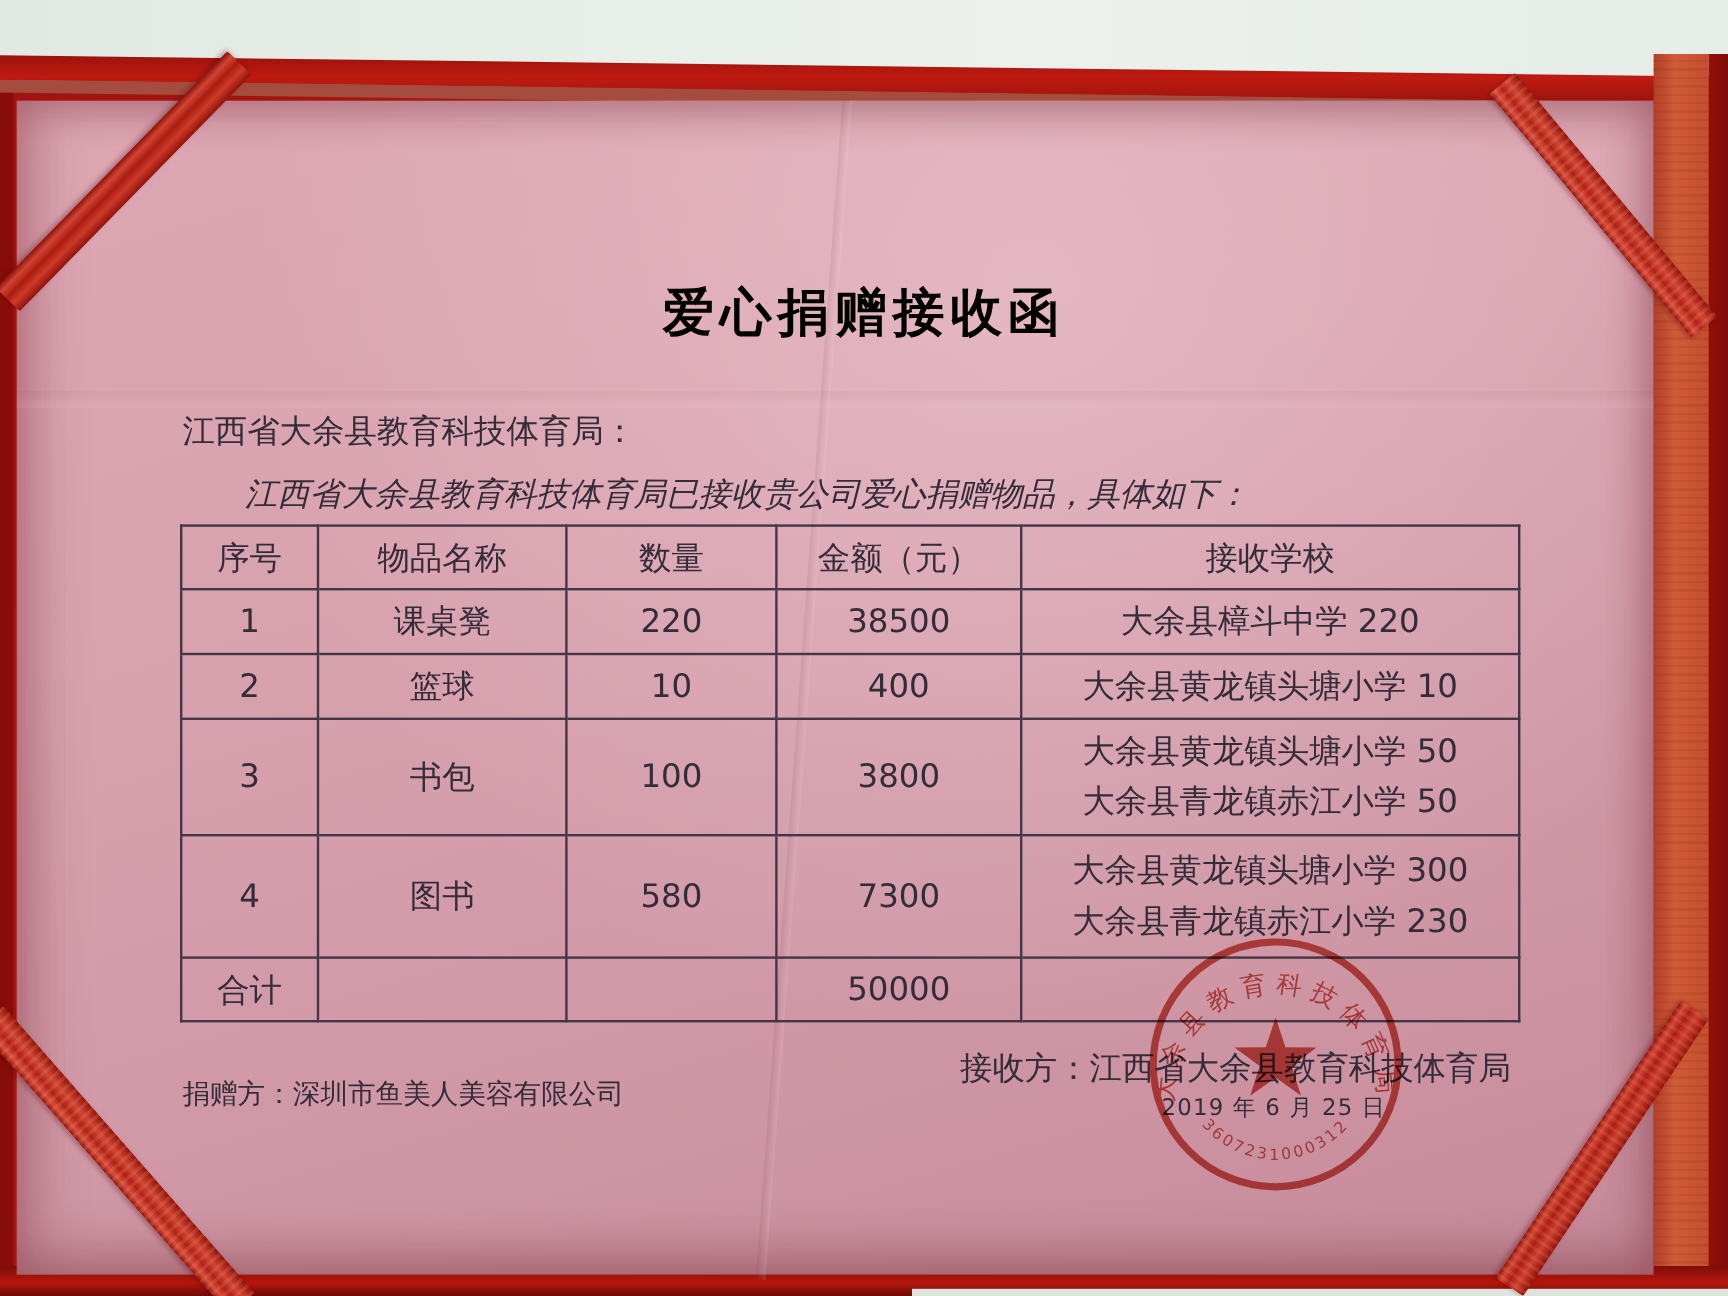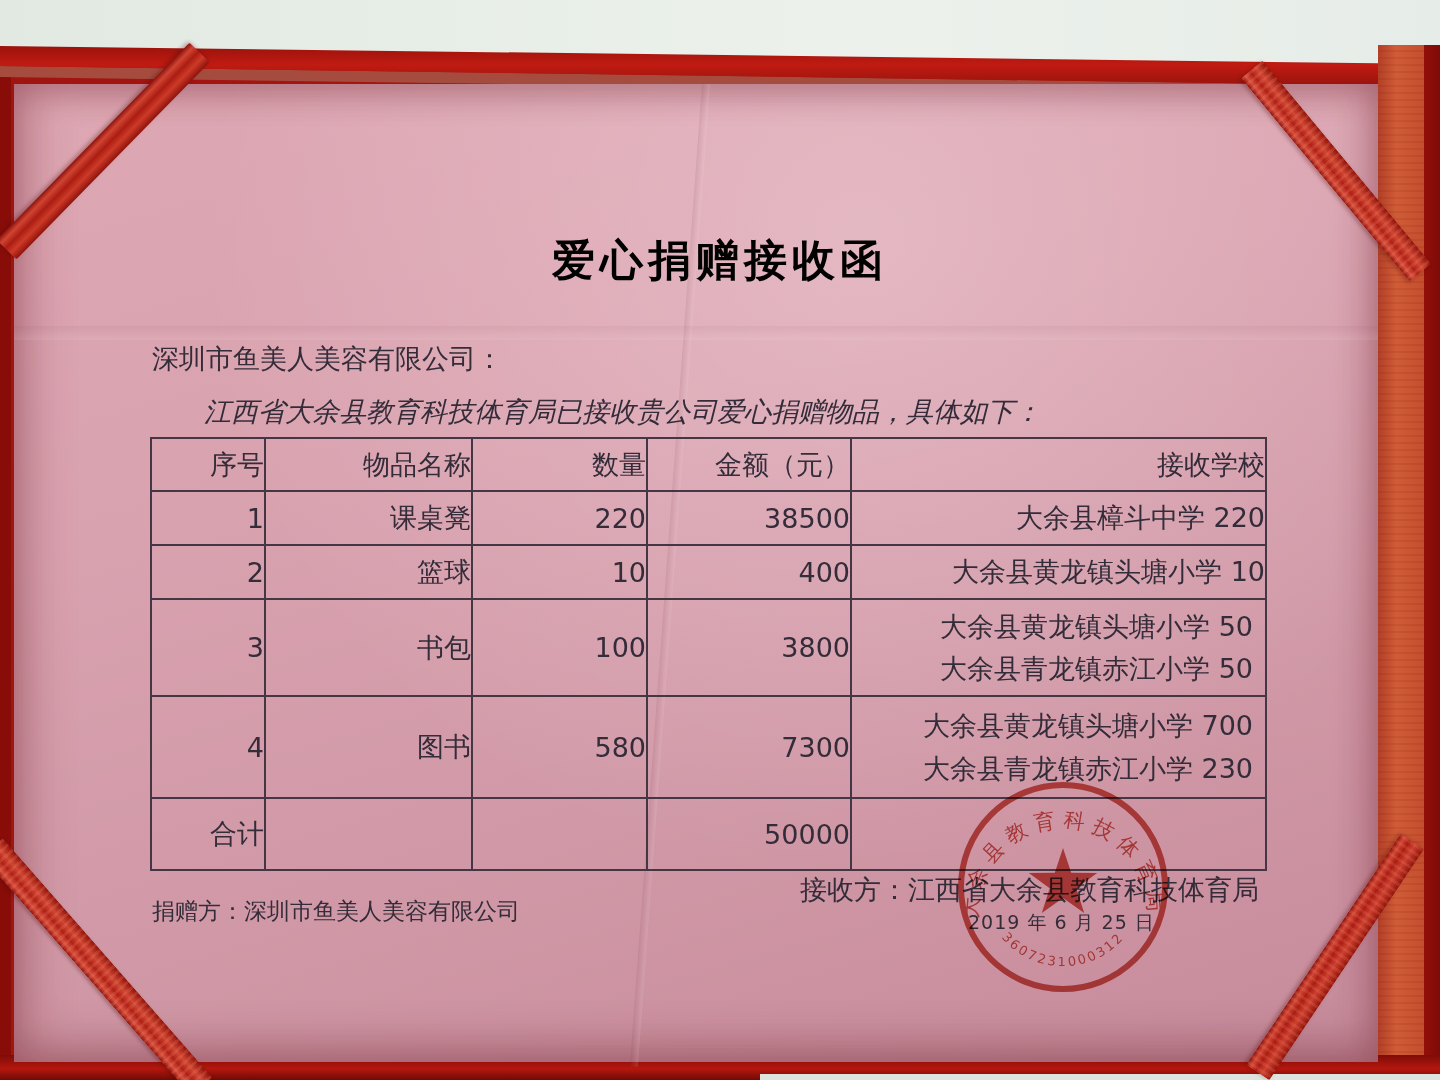--- a/index.html
+++ b/index.html
@@ -70,25 +70,25 @@
     color:#000000;white-space:nowrap;
   }
   .addressee{left:152px;top:341px;font-size:27px;white-space:nowrap;}
   .body-line{left:204px;top:394px;font-size:27px;white-space:nowrap;font-style:italic;}
   table.doc-table{
     position:absolute;left:150px;top:437px;width:1105px;
     border-collapse:collapse;table-layout:fixed;
     font-size:27px;color:#342c39;
   }
   table.doc-table td,table.doc-table th{
-    border:2px solid #453645;text-align:right;vertical-align:middle;
+    border:2px solid #453645;text-align:center;vertical-align:middle;
     font-weight:normal;padding:0;
   }
   tr.hrow{height:53px;} tr.r1{height:54px;} tr.r2{height:54px;}
-  tr.r3{height:97px;} tr.r4{height:102px;} tr.rtotal{height:72px;margin-top:32px;}
+  tr.r3{height:97px;} tr.r4{height:102px;} tr.rtotal{height:53px;margin-top:32px;}
   td.cell-total-label{text-align:left;padding-left:22px;}
   .school-line{line-height:1.3;margin:7px 12px;}
   .footer-left{left:152px;top:896px;font-size:23px;white-space:nowrap;}
   .footer-right{left:800px;top:872px;font-size:27px;white-space:nowrap;}
   .footer-date{left:968px;top:910px;font-size:19px;white-space:nowrap;letter-spacing:1px;}
   
   .ribbon{
     height:28px;border-radius:2px;
     background:linear-gradient(to bottom,#8f130c,#cd3a28 30%,#ab1d12 55%,#d04433 80%,#8c120b);
     box-shadow:0 2px 4px rgba(80,10,10,.35);
@@ -121,21 +121,21 @@
 <div class="abs right-lining"></div>
 <div class="abs right-edge"></div>
 <div class="abs bottom-band"></div>
 <div class="abs bg-bottom-sliver"></div>
 
 <div class="abs paper z1"></div>
 <div class="abs crease-v z2"></div>
 <div class="abs crease-h z2"></div>
 
 <div class="abs doc-title z3">爱心捐赠接收函</div>
-<div class="abs addressee ink z3">深圳市鱼美人美容有限公司：</div>
+<div class="abs addressee ink z3">江西省大余县教育科技体育局：</div>
 <div class="abs body-line ink z3">江西省大余县教育科技体育局已接收贵公司爱心捐赠物品，具体如下：</div>
 
 <table class="doc-table z3">
   <tbody>
       <tr class="hrow">
     <th style="width:112px">序号</th>
     <th style="width:205px">物品名称</th>
     <th style="width:173px">数量</th>
     <th style="width:202px">金额（元）</th>
     <th style="width:413px">接收学校</th>
@@ -163,21 +163,21 @@
       <div class="school-line">大余县黄龙镇头塘小学 50</div>
       <div class="school-line">大余县青龙镇赤江小学 50</div>
     </td>
   </tr>
   <tr class="r4">
     <td>4</td>
     <td>图书</td>
     <td>580</td>
     <td>7300</td>
     <td>
-      <div class="school-line">大余县黄龙镇头塘小学 700</div>
+      <div class="school-line">大余县黄龙镇头塘小学 300</div>
       <div class="school-line">大余县青龙镇赤江小学 230</div>
     </td>
   </tr>
   <tr class="rtotal">
     <td class="cell-total-label">合计</td>
     <td></td>
     <td></td>
     <td>50000</td>
     <td></td>
   </tr>

